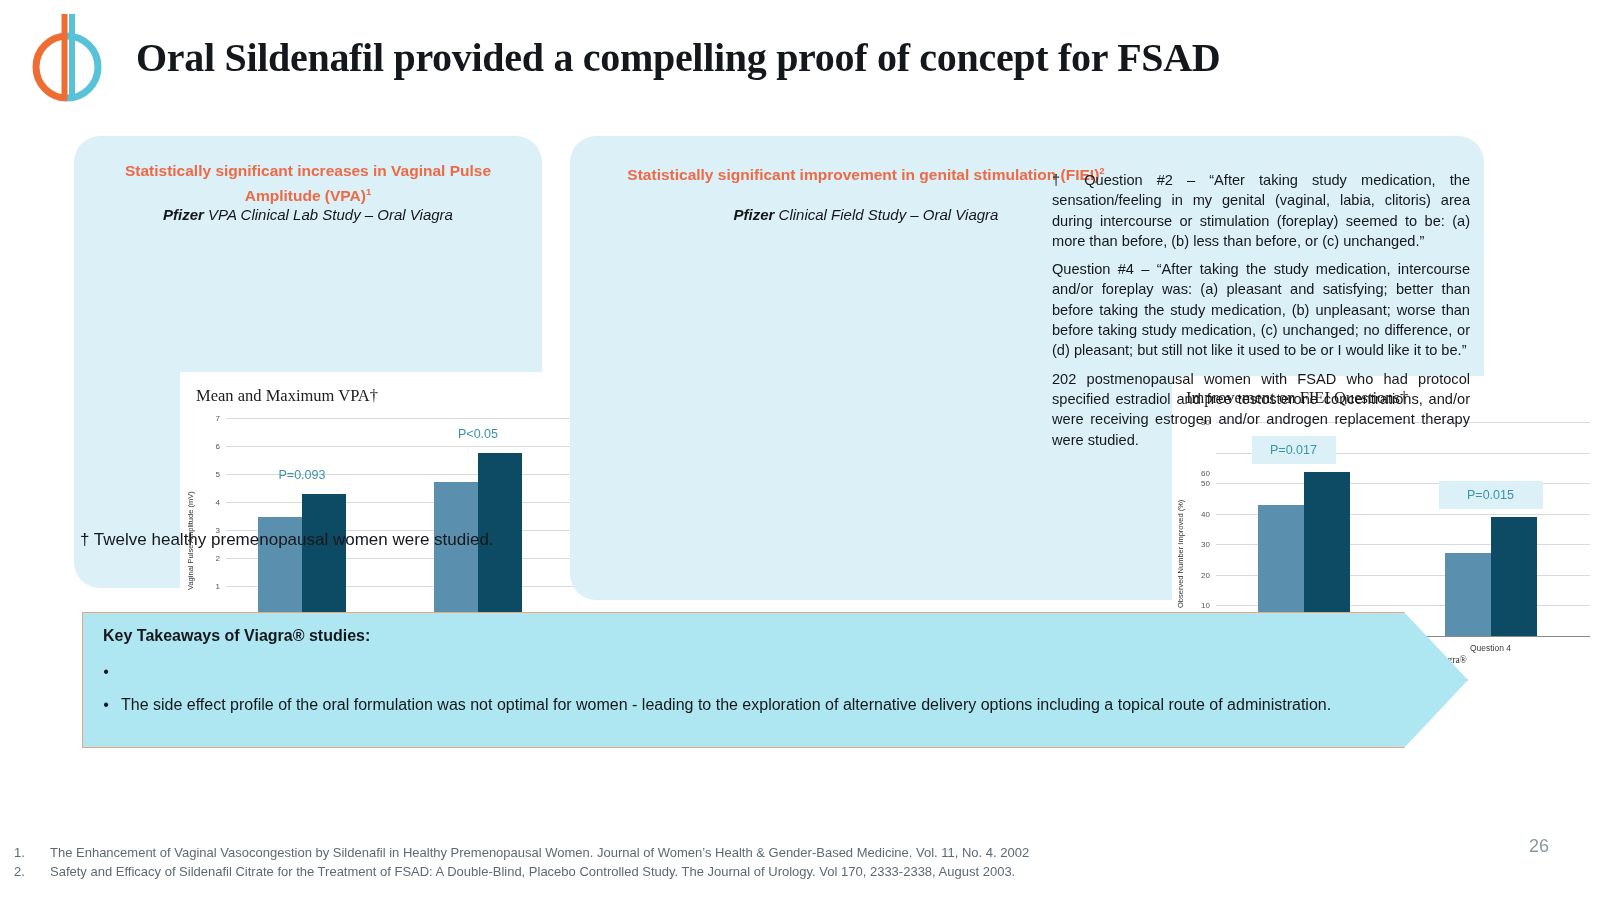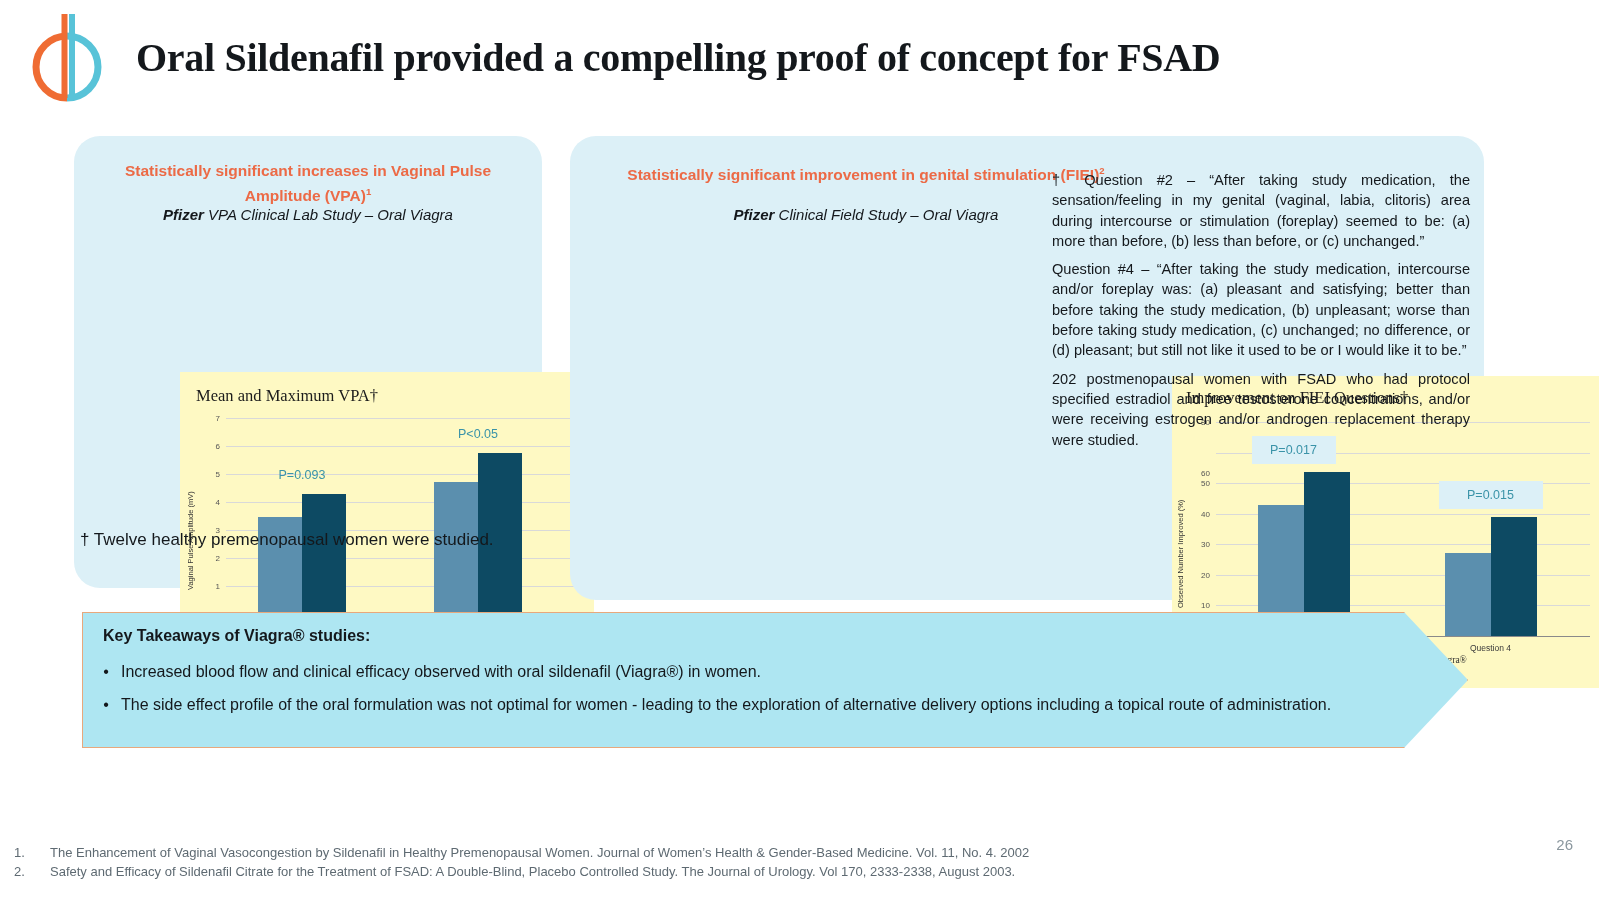--- a/index.html
+++ b/index.html
@@ -47,21 +47,21 @@
   }
   .panel-subheading b { font-weight: 700; font-style: italic; }
   sup { font-size: 0.62em; vertical-align: super; }
 
   #panel-left .panel-heading  { position: absolute; left: 18px; top: 24px; width: 432px; }
   #panel-left .panel-subheading { position: absolute; left: 18px; top: 66px; width: 432px; }
   #panel-right .panel-heading  { position: absolute; left: 38px; top: 24px; width: 516px; }
   #panel-right .panel-subheading { position: absolute; left: 38px; top: 66px; width: 516px; }
 
   
-  .chart-card { position: absolute; background: #fef9c3; }
+  .chart-card { position: absolute; background: #ffffff; }
   #chart-card-left  { left: 106px; top: 236px; width: 414px; height: 286px; }
   #chart-card-right { left: 602px; top: 240px; width: 428px; height: 312px; }
 
   .chart-title {
     position: absolute;
     font-family: "Liberation Serif", serif;
     font-size: 16.5px;
     color: #1c1c1c;
     white-space: nowrap;
   }
@@ -166,22 +166,22 @@
   .bullet-dot { flex: 0 0 auto; width: 6px; text-align: center; line-height: 25px; }
 
   
   .refs { position: absolute; left: 14px; top: 843px; width: 1400px; }
   .ref-row {
     display: flex; align-items: baseline;
     font-size: 13px; line-height: 19px; color: #5e6a72;
   }
   .ref-num { flex: 0 0 36px; }
   .page-number {
-    position: absolute; right: 26px; top: 836px;
-    font-size: 15px; color: #8b979e;
+    position: absolute; right: 50px; top: 836px;
+    font-size: 18px; color: #8b979e;
   }
 </style>
 </head>
 <body>
 
 <div class="header">
   <div class="logo">
     <svg width="78" height="98" viewBox="0 0 78 98">
       <path d="M39 28 A 27 27 0 0 0 39 90" fill="none" stroke="#ef6c33" stroke-width="7"></path>
       <path d="M39 28 A 27 27 0 0 1 39 90" fill="none" stroke="#58c3d8" stroke-width="7"></path>
@@ -302,21 +302,20 @@
   <p>† Question #2 – “After taking study medication, the sensation/feeling in my genital (vaginal, labia, clitoris) area during intercourse or stimulation (foreplay) seemed to be: (a) more than before, (b) less than before, or (c) unchanged.”</p>
   <p>Question #4 – “After taking the study medication, intercourse and/or foreplay was: (a) pleasant and satisfying; better than before taking the study medication, (b) unpleasant; worse than before taking study medication, (c) unchanged; no difference, or (d) pleasant; but still not like it used to be or I would like it to be.”</p>
   <p>202 postmenopausal women with FSAD who had protocol specified estradiol and free testosterone concentrations, and/or were receiving estrogen and/or androgen replacement therapy were studied.</p>
 </div>
 
 <div class="takeaway-banner">
   <div class="takeaway-title">Key Takeaways of Viagra® studies:</div>
   <div class="takeaway-list" id="takeaway-list">
       <div class="takeaway-item">
         <span class="bullet-dot">•</span>
-        <span>Increased blood flow and clinical efficacy observed with oral sildenafil (Viagra®) in women.</span>
       </div>
       <div class="takeaway-item">
         <span class="bullet-dot">•</span>
         <span>The side effect profile of the oral formulation was not optimal for women - leading to the exploration of alternative delivery options including a topical route of administration.</span>
       </div>
     </div>
 </div>
 
 <div class="refs" id="refs">
     <div class="ref-row">

